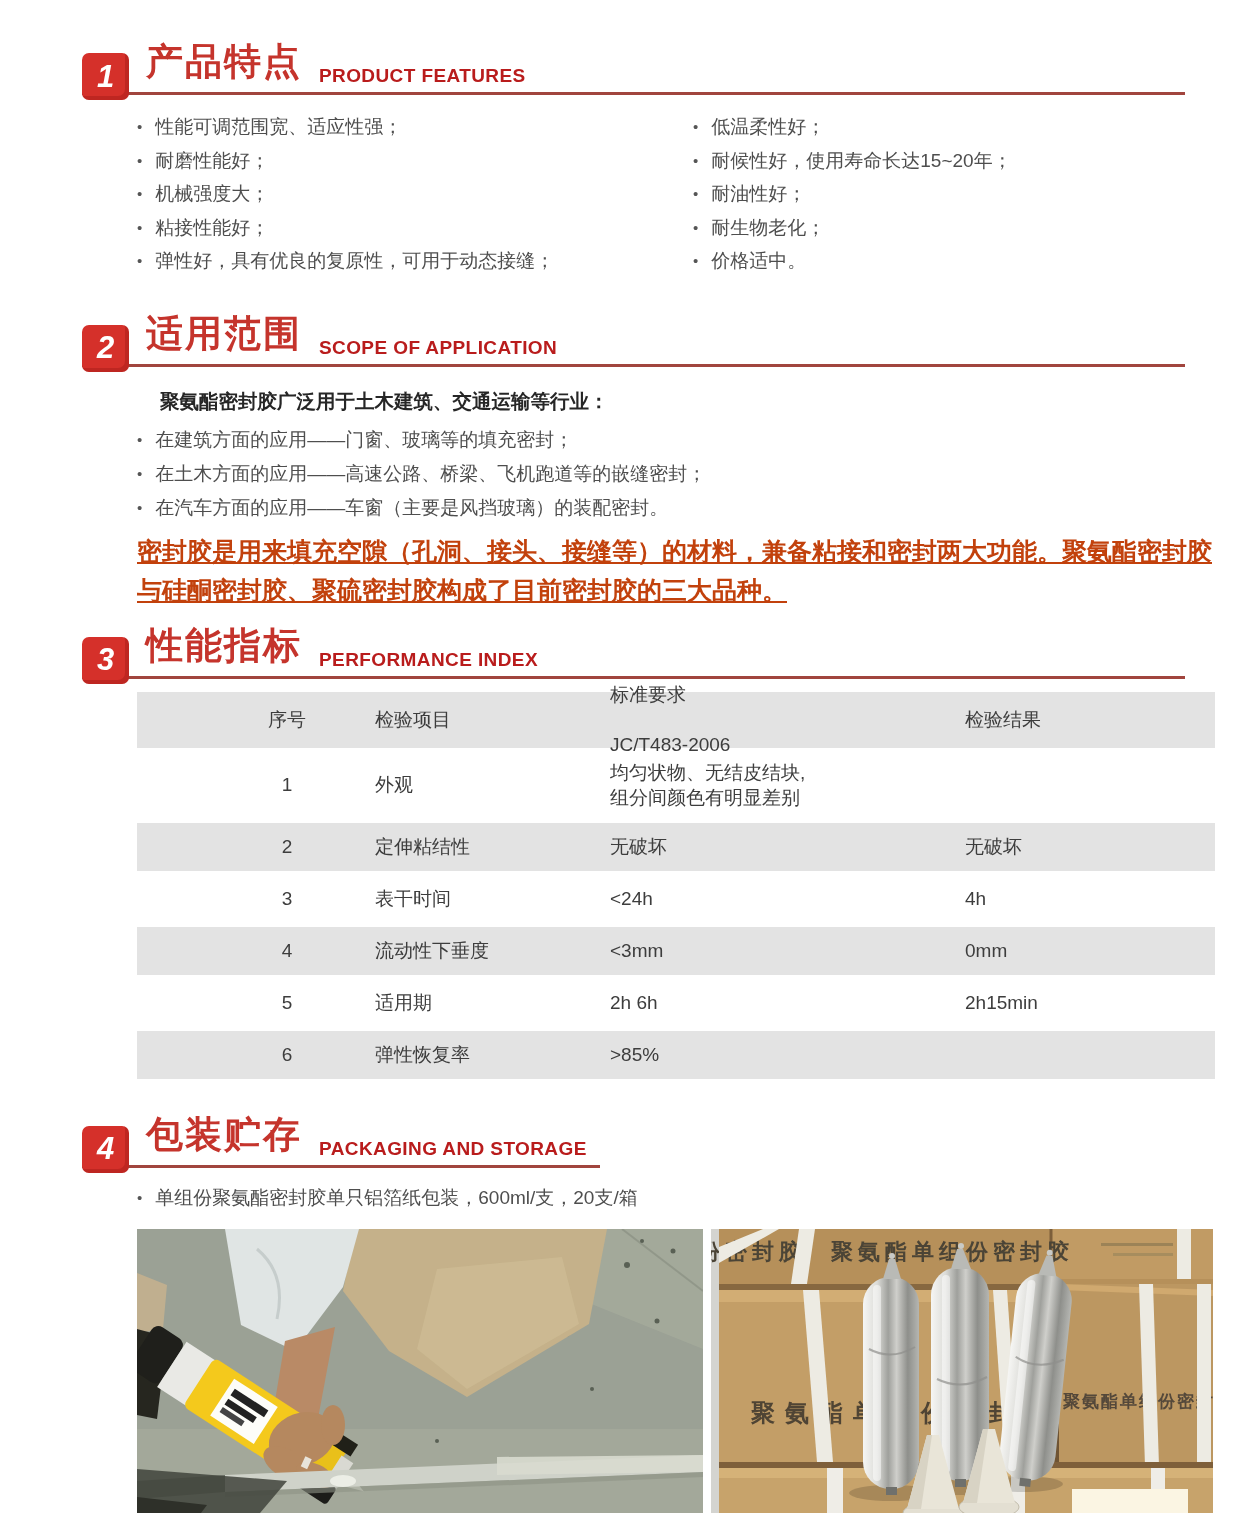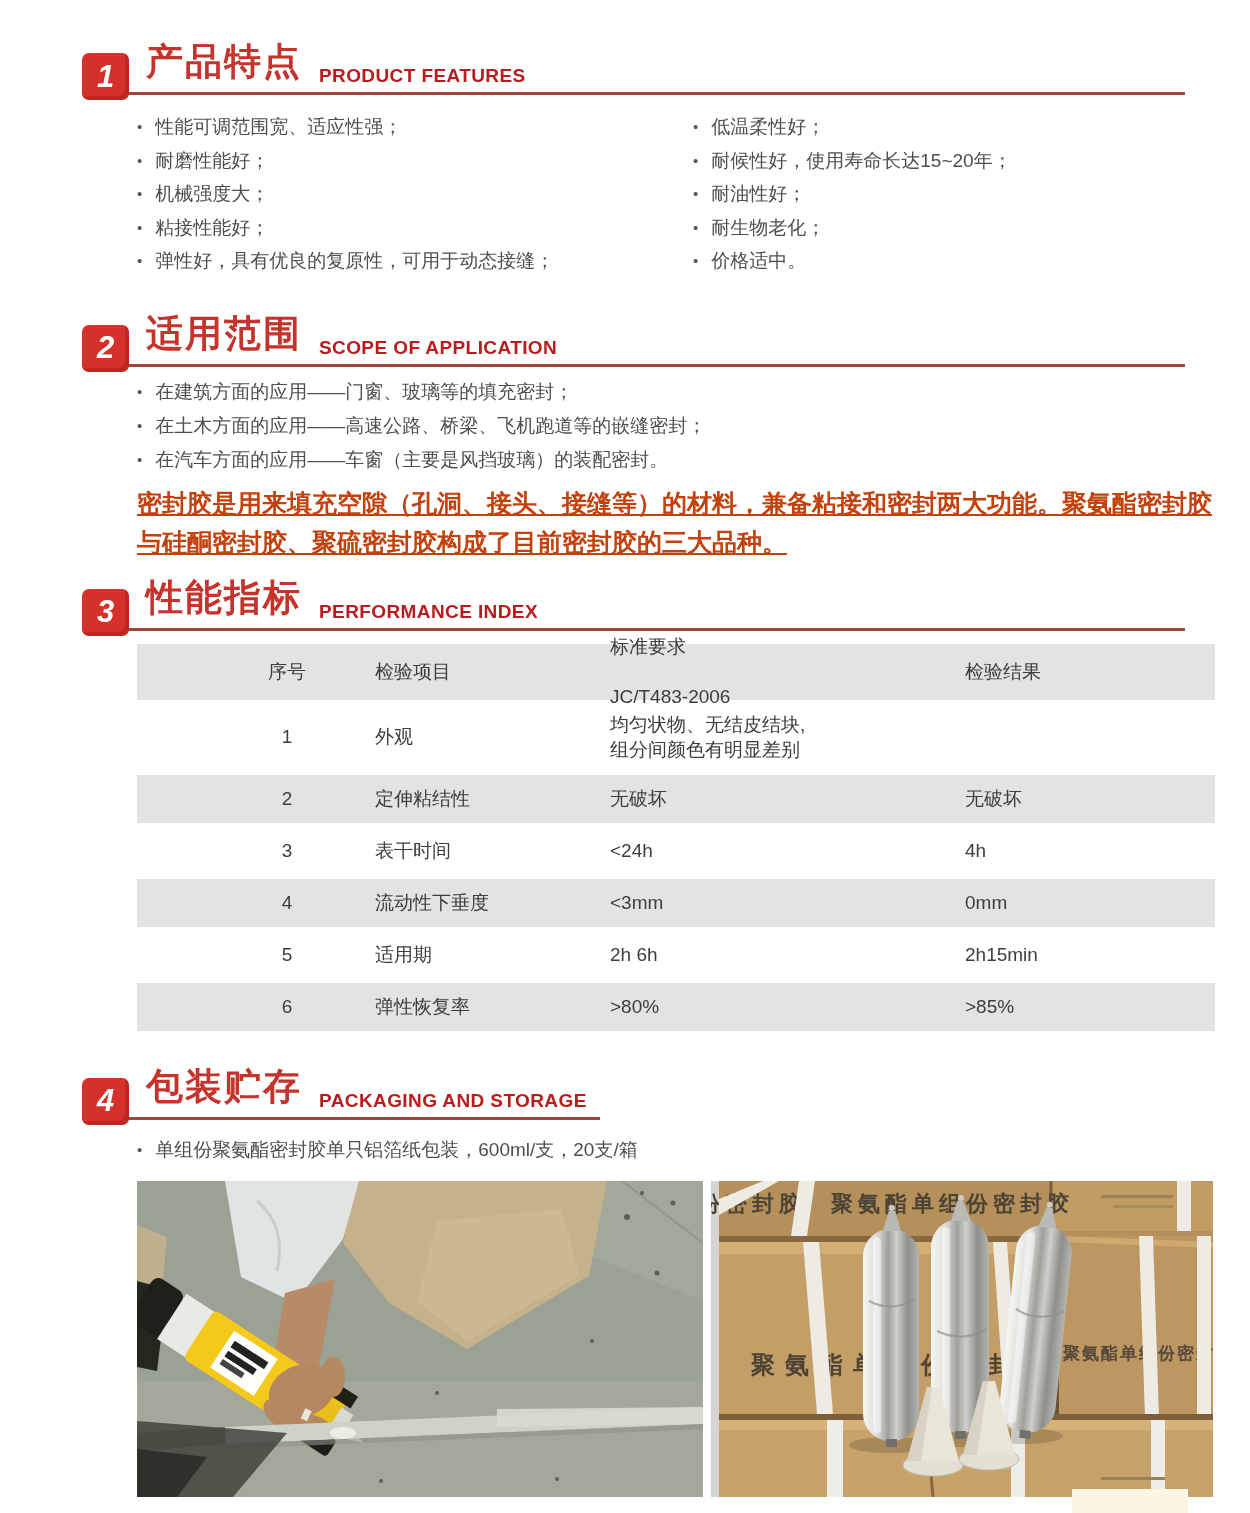--- a/index.html
+++ b/index.html
@@ -151,20 +151,21 @@
   </div>
 
   <div style="padding-top:37px;">
     <div class="sec-head">
       <div class="badge">2</div>
       <div class="title-zh">适用范围</div>
       <div class="title-en">SCOPE OF APPLICATION</div>
     </div>
   </div>
 
+  <div class="scope-intro">聚氨酯密封胶广泛用于土木建筑、交通运输等行业：</div>
   <ul class="scope-list">
     <li class="bullet">
         <span class="dot">•</span>
         <span>在建筑方面的应用——门窗、玻璃等的填充密封；</span>
       </li>
     <li class="bullet">
         <span class="dot">•</span>
         <span>在土木方面的应用——高速公路、桥梁、飞机跑道等的嵌缝密封；</span>
       </li>
     <li class="bullet">
@@ -218,21 +219,20 @@
     </div>
     <div class="t-row t-r">
       <div class="c1">5</div>
       <div class="c2">适用期</div>
       <div class="c3">2h 6h</div>
       <div class="c4">2h15min</div>
     </div>
     <div class="t-row t-r gray">
       <div class="c1">6</div>
       <div class="c2">弹性恢复率</div>
-      <div class="c3">&gt;80%</div>
       <div class="c4">&gt;85%</div>
     </div>
   </div>
 
   <div style="padding-top:33px;">
     <div class="sec-head short">
       <div class="badge">4</div>
       <div class="title-zh">包装贮存</div>
       <div class="title-en">PACKAGING AND STORAGE</div>
     </div>

